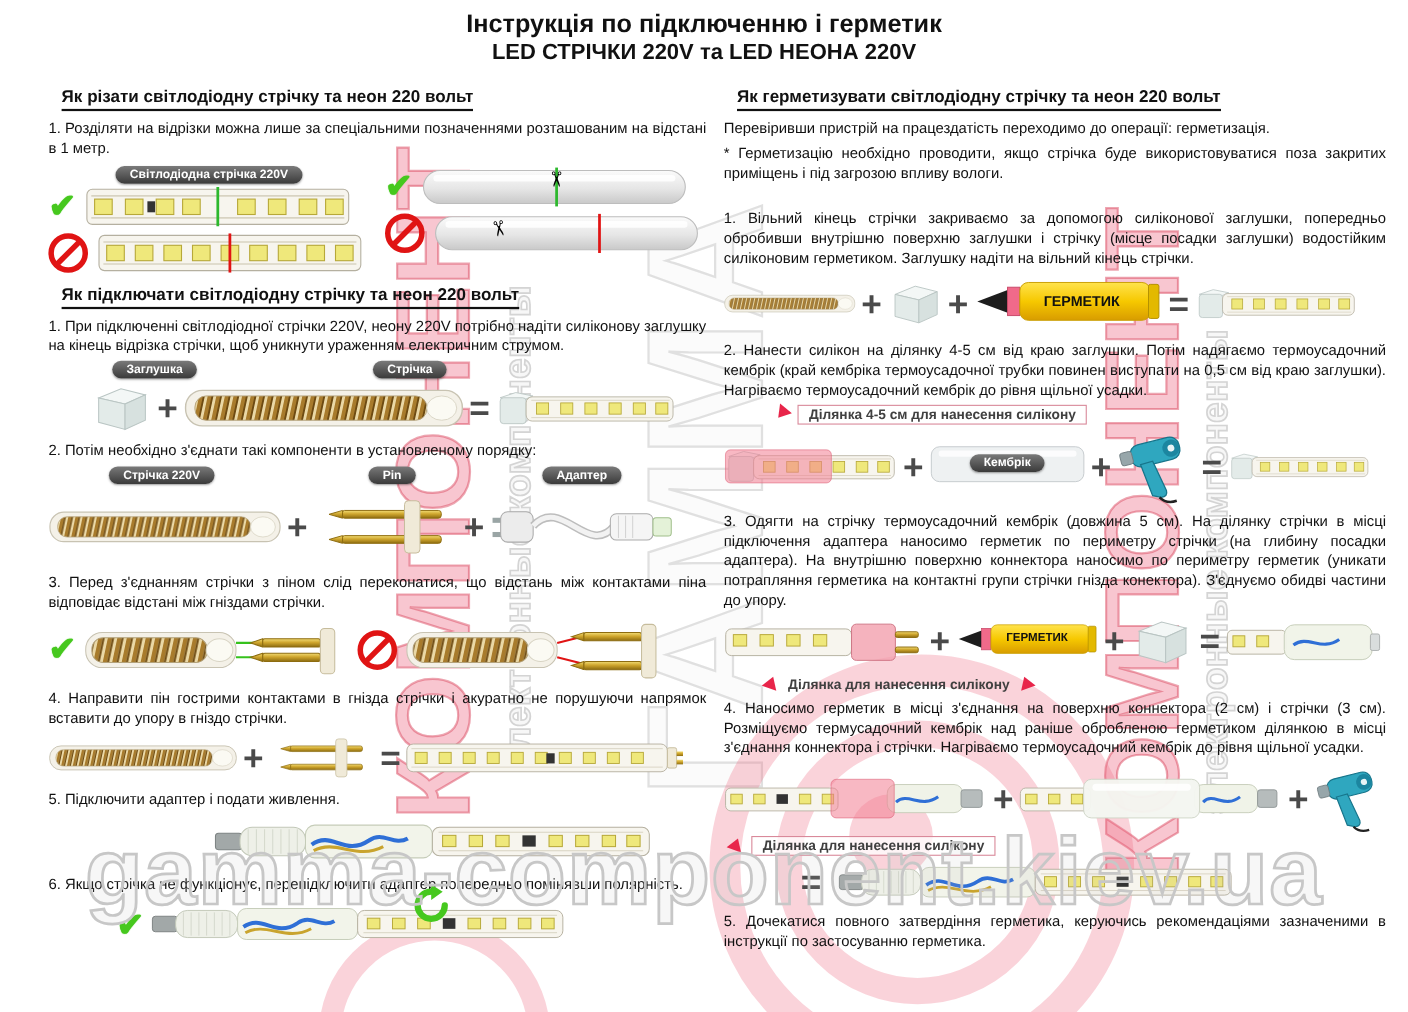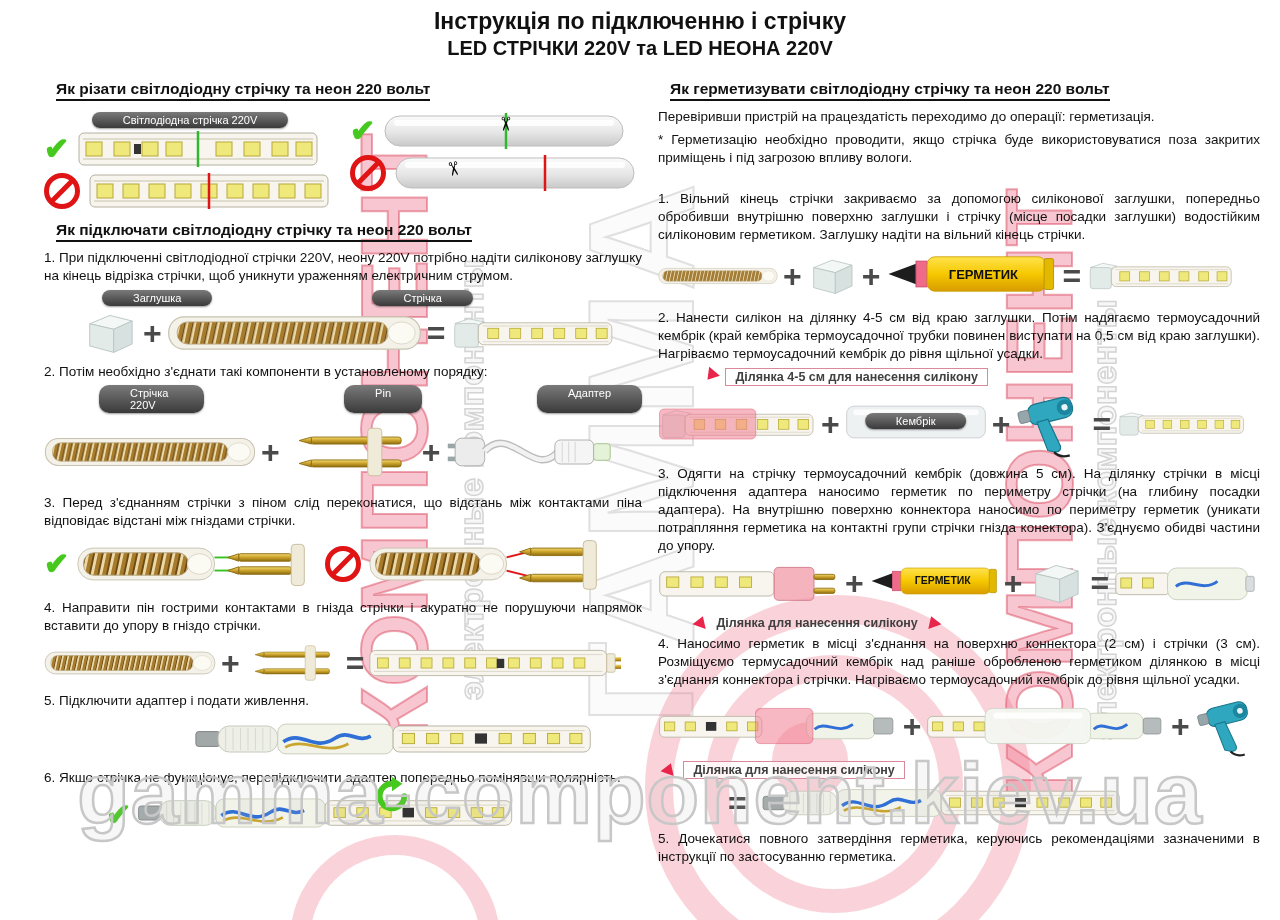--- a/index.html
+++ b/index.html
@@ -19,21 +19,21 @@
   .title{position:absolute;top:8px;left:0;width:1280px;text-align:center;z-index:2;}
   .title .t1{font-size:23px;font-weight:bold;}
   .title .t2{font-size:20px;font-weight:bold;margin-top:2px;}
   .col{position:absolute;top:80px;z-index:2;}
   .col-left{left:44px;width:598px;}
   .col-right{left:658px;width:602px;}
   .section-h{font-size:15.5px;font-weight:bold;display:inline-block;border-bottom:2px solid #111;
              padding-bottom:1px;margin:0 0 7px 12px;}
   .step{font-size:13.5px;line-height:1.32;text-align:justify;margin:0 0 5px 0;}
   .pill{display:inline-block;background:linear-gradient(#7a7a7a,#3a3a3a);color:#fff;font-size:11px;
-        font-weight:normal;padding:2px 31px;border-radius:10px;box-shadow:0 1px 2px rgba(0,0,0,.4);}
+        font-weight:bold;padding:2px 13px;border-radius:10px;box-shadow:0 1px 2px rgba(0,0,0,.4);}
   .pillrow{display:flex;margin:2px 0 2px 0;}
   .pill-center{text-align:center;margin-bottom:2px;}
   .figrow{display:flex;align-items:center;gap:5px;margin:3px 0 6px 0;}
   .two-col{display:flex;gap:14px;margin:2px 0 6px 0;}
   .halffig{width:292px;}
   .op{font-size:32px;font-weight:bold;color:#4a4a4a;line-height:1;flex:none;}
   .check{color:#46c81e;font-size:30px;font-weight:bold;line-height:1;flex:none;text-shadow:0 0 1px #46c81e;}
   .check::before{content:"✔";}
   .no{width:26px;height:26px;border:5px solid #e01414;border-radius:50%;position:relative;flex:none;}
   .no::after{content:"";position:absolute;left:11px;top:-4px;width:5px;height:33px;background:#e01414;transform:rotate(45deg);}
@@ -328,27 +328,28 @@
 <div class="wm wm-vert wm-pink" style="left:340px;top:745px;">КОМПОНЕНТ</div>
 <div class="wm wm-vert wm-gray-sm" style="left:452px;top:700px;">электронные компоненты</div>
 <div class="wm wm-vert wm-pink" style="left:985px;top:800px;">КОМПОНЕНТ</div>
 <div class="wm wm-vert wm-gray-sm" style="left:1085px;top:740px;">электронные компоненты</div>
 <div class="ring" style="left:645px;top:595px;width:330px;height:330px;border-width:28px;"></div>
 <div class="ring" style="left:705px;top:655px;width:210px;height:210px;border-width:24px;"></div>
 <div class="dot" style="left:772px;top:722px;width:76px;height:76px;"></div>
 <div class="ring" style="left:290px;top:835px;width:170px;height:170px;border-width:20px;"></div>
 
 <div class="title">
-  <div class="t1">Інструкція по підключенню і стрічку</div>
+  <div class="t1">Інструкція по підключенню і герметик</div>
   <div class="t2">LED СТРІЧКИ 220V та LED НЕОНА 220V</div>
 </div>
 
 <div class="col col-left">
 
   <div><span class="section-h">Як різати світлодіодну стрічку та неон 220 вольт</span></div>
+  <p class="step">1. Розділяти на відрізки можна лише за спеціальними позначеннями розташованим на відстані в 1 метр.</p>
 
   <div class="two-col">
     <div class="halffig">
       <div class="pill-center"><span class="pill">Світлодіодна стрічка 220V</span></div>
       <div class="figrow">
           <span class="check"></span>
         <svg width="248" height="36">
             <use href="#sLedOk"></use>
           </svg>
         </div>

